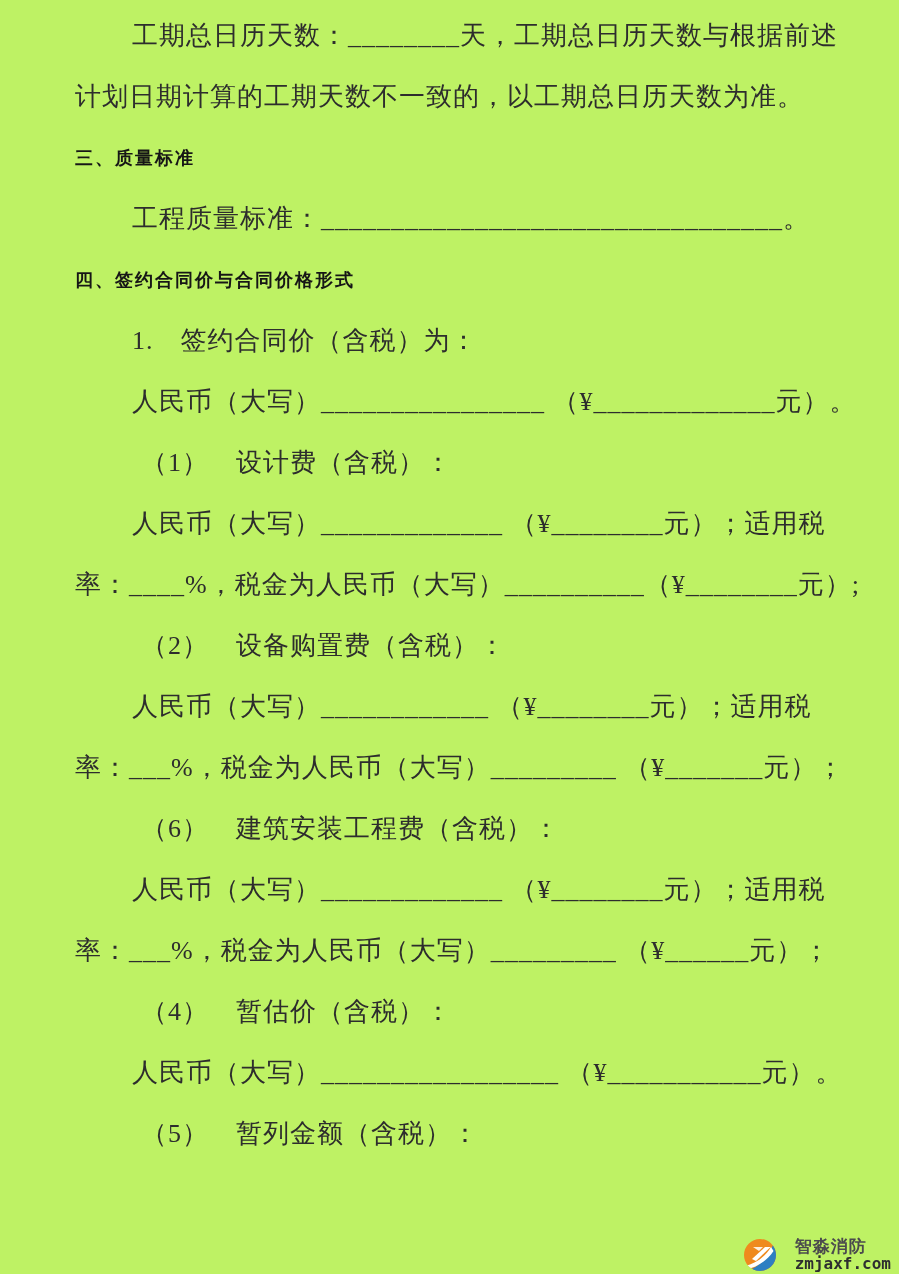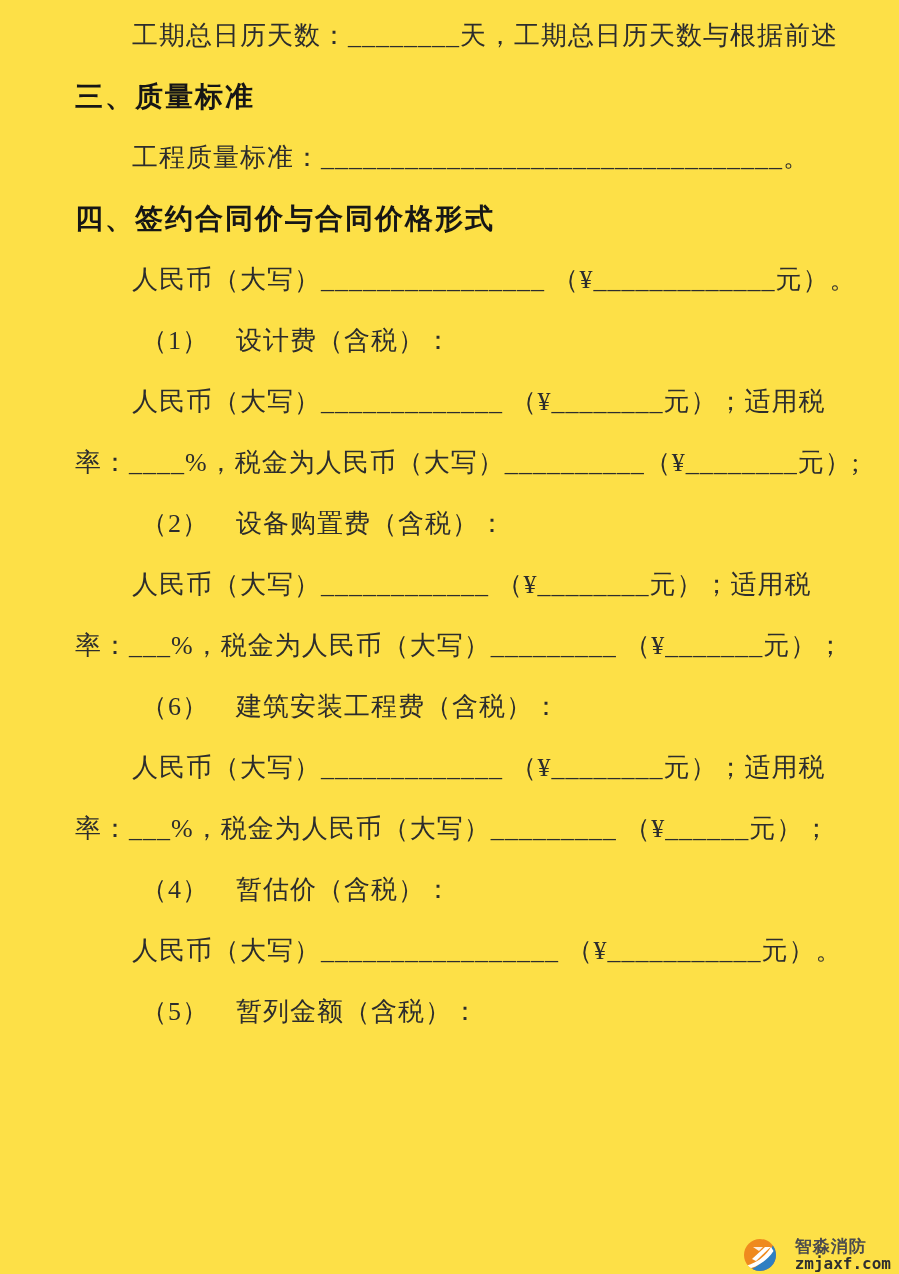--- a/index.html
+++ b/index.html
@@ -1,20 +1,20 @@
 <!DOCTYPE html>
 <html><head>
 <meta charset="utf-8">
 <style>
   html,body{margin:0;padding:0;background:#ffffff;}
   .page{
     position:relative;
     width:899px;
     height:1274px;
-    background:#fde047;
+    background:#bef264;
     overflow:hidden;
     font-family:"Liberation Serif","DejaVu Serif",serif;
   }
   #doc{
     position:absolute;
     left:75px;
     top:5px;
     right:40px;
   }
   .line{
@@ -22,21 +22,21 @@
     line-height:61px;
     font-size:26px;
     letter-spacing:1px;
     color:#2d2d2d;
     white-space:nowrap;
     overflow:visible;
   }
   .line.heading{
     font-family:"DejaVu Sans","Liberation Sans",sans-serif;
     font-weight:700;
-    font-size:28px;
+    font-size:18px;
     letter-spacing:2px;
     color:#161616;
   }
   .indent-para{padding-left:57px;}
   .indent-num{padding-left:66px;}
   .watermark{
     position:absolute;
     right:8px;
     bottom:2px;
     display:flex;
@@ -60,23 +60,25 @@
     margin-top:1px;
   }
 </style>
 </head>
 <body>
 
 <div class="page">
 
   <div id="doc">
       <div class="line body indent-para">工期总日历天数：________天，工期总日历天数与根据前述</div>
+      <div class="line body indent-none">计划日期计算的工期天数不一致的，以工期总日历天数为准。</div>
       <div class="line heading indent-none">三、质量标准</div>
       <div class="line body indent-para">工程质量标准：_________________________________。</div>
       <div class="line heading indent-none">四、签约合同价与合同价格形式</div>
+      <div class="line body indent-para">1.　签约合同价（含税）为：</div>
       <div class="line body indent-para">人民币（大写）________________ （¥_____________元）。</div>
       <div class="line body indent-num">（1）　设计费（含税）：</div>
       <div class="line body indent-para">人民币（大写）_____________ （¥________元）；适用税</div>
       <div class="line body indent-none">率：____%，税金为人民币（大写）__________（¥________元）;</div>
       <div class="line body indent-num">（2）　设备购置费（含税）：</div>
       <div class="line body indent-para">人民币（大写）____________ （¥________元）；适用税</div>
       <div class="line body indent-none">率：___%，税金为人民币（大写）_________ （¥_______元）；</div>
       <div class="line body indent-num">（6）　建筑安装工程费（含税）：</div>
       <div class="line body indent-para">人民币（大写）_____________ （¥________元）；适用税</div>
       <div class="line body indent-none">率：___%，税金为人民币（大写）_________ （¥______元）；</div>

